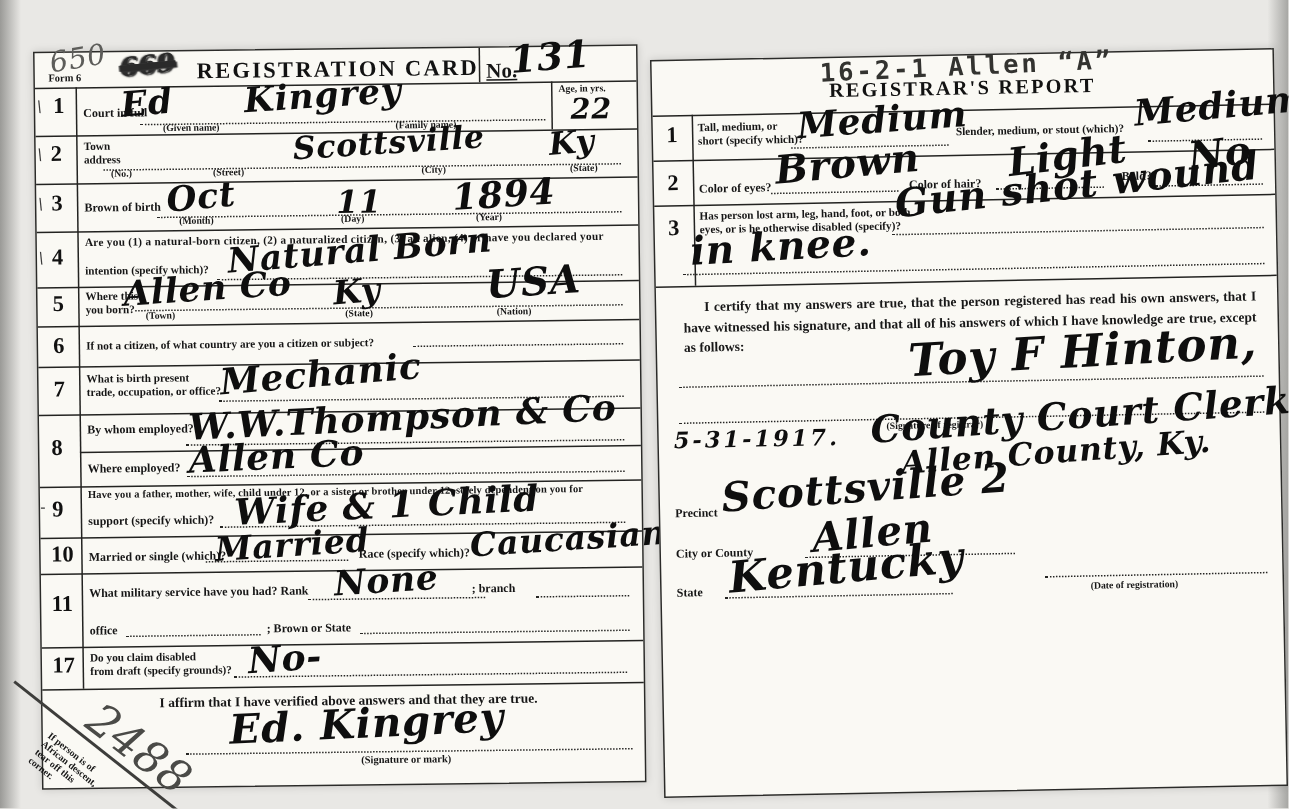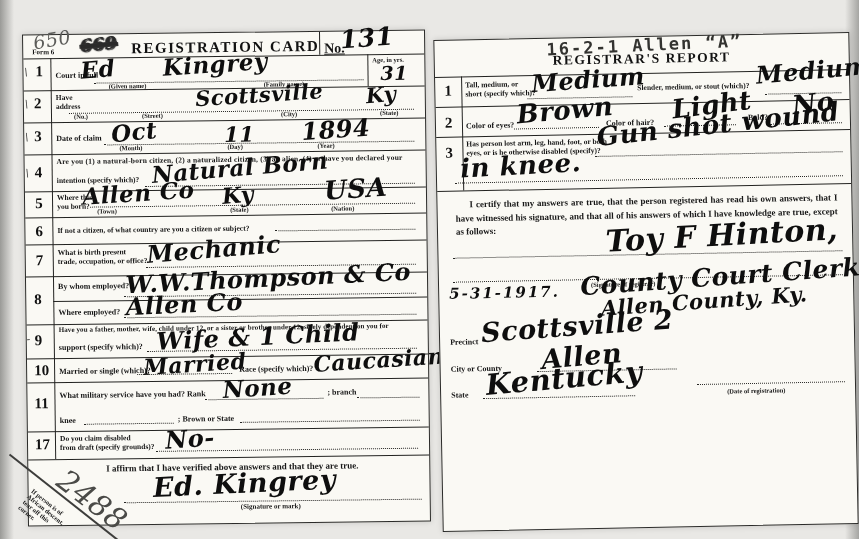--- a/index.html
+++ b/index.html
@@ -53,39 +53,39 @@
   <span class="tick" style="left:1px;top:31px;transform:rotate(12deg);">\</span>
   <span class="rn" style="left:12px;top:28px;">1</span>
   <span class="pl f8" style="left:32px;top:36px;">Court in full</span>
   <div class="dl" style="left:70px;top:48px;width:270px;"></div>
   <span class="hw" style="left:58px;top:22px;font-size:23px;transform:rotate(-4deg);">Ed</span>
   <span class="hw" style="left:140px;top:20px;font-size:23px;transform:rotate(-3deg);">Kingrey</span>
   <span class="pl f6" style="left:85px;top:48px;">(Given name)</span>
   <span class="pl f6" style="left:240px;top:48px;">(Family name)</span>
   <div class="vl" style="left:344px;top:23px;height:32px;"></div>
   <span class="pl f6" style="left:349px;top:25px;">Age, in yrs.</span>
-  <span class="hw" style="left:357px;top:31px;font-size:19px;">31</span>
+  <span class="hw" style="left:357px;top:31px;font-size:19px;">22</span>
   <div class="sep" style="left:0;right:0;top:55px;"></div>
 
   <span class="tick" style="left:1px;top:63px;transform:rotate(12deg);">\</span>
   <span class="rn" style="left:10px;top:60px;">2</span>
-  <span class="pl f75" style="left:32px;top:58px;">Have</span>
+  <span class="pl f75" style="left:32px;top:58px;">Town</span>
   <span class="pl f75" style="left:32px;top:67px;">address</span>
   <div class="dl" style="left:45px;top:78px;width:345px;"></div>
   <span class="hw" style="left:172px;top:53px;font-size:21px;transform:rotate(-3deg);">Scottsville</span>
   <span class="hw" style="left:343px;top:52px;font-size:21px;transform:rotate(-4deg);">Ky</span>
   <span class="pl f6" style="left:50px;top:78px;">(No.)</span>
   <span class="pl f6" style="left:118px;top:78px;">(Street)</span>
   <span class="pl f6" style="left:257px;top:78px;">(City)</span>
   <span class="pl f6" style="left:356px;top:78px;">(State)</span>
   <div class="sep" style="left:0;right:0;top:87px;"></div>
 
   <span class="tick" style="left:1px;top:96px;transform:rotate(12deg);">\</span>
   <span class="rn" style="left:10px;top:93px;">3</span>
-  <span class="pl f8" style="left:32px;top:99px;">Date of claim</span>
+  <span class="pl f8" style="left:32px;top:99px;">Brown of birth</span>
   <div class="dl" style="left:80px;top:110px;width:310px;"></div>
   <span class="hw" style="left:88px;top:86px;font-size:23px;transform:rotate(-5deg);">Oct</span>
   <span class="hw" style="left:200px;top:89px;font-size:21px;">11</span>
   <span class="hw" style="left:278px;top:85px;font-size:24px;transform:rotate(-3deg);">1894</span>
   <span class="pl f6" style="left:95px;top:110px;">(Month)</span>
   <span class="pl f6" style="left:203px;top:110px;">(Day)</span>
   <span class="pl f6" style="left:293px;top:110px;">(Year)</span>
   <div class="sep" style="left:0;right:0;top:119px;"></div>
 
   <span class="tick" style="left:1px;top:132px;transform:rotate(12deg);">\</span>
@@ -143,23 +143,23 @@
   <span class="hw" style="left:117px;top:320px;font-size:22px;transform:rotate(-3deg);">Married</span>
   <span class="pl f8" style="left:212px;top:332px;">Race (specify which)?</span>
   <span class="hw" style="left:287px;top:319px;font-size:22px;transform:rotate(-3deg);">Caucasian</span>
   <div class="dl" style="left:110px;top:340px;width:95px;"></div>
   <div class="sep" style="left:0;right:0;top:347px;"></div>
 
   <span class="rn" style="left:7px;top:360px;">11</span>
   <span class="pl f8" style="left:32px;top:356px;">What military service have you had?  Rank</span>
   <span class="hw" style="left:196px;top:343px;font-size:23px;transform:rotate(-3deg);">None</span>
   <div class="dl" style="left:178px;top:366px;width:118px;"></div>
-  <span class="pl f8" style="left:300px;top:356px;">; branch</span>
+  <span class="pl f8" style="left:287px;top:356px;">; branch</span>
   <div class="dl" style="left:330px;top:366px;width:62px;"></div>
-  <span class="pl f8" style="left:32px;top:381px;">knee</span>
+  <span class="pl f8" style="left:32px;top:381px;">office</span>
   <div class="dl" style="left:56px;top:389px;width:90px;"></div>
   <span class="pl f8" style="left:150px;top:381px;">;  Brown or State</span>
   <div class="dl" style="left:212px;top:389px;width:180px;"></div>
   <div class="sep" style="left:0;right:0;top:396px;"></div>
 
   <span class="rn" style="left:7px;top:401px;">17</span>
   <span class="pl f75" style="left:32px;top:399px;">Do you claim disabled</span>
   <span class="pl f75" style="left:32px;top:408px;">from draft (specify grounds)?</span>
   <div class="dl" style="left:128px;top:417px;width:262px;"></div>
   <span class="hw" style="left:138px;top:392px;font-size:24px;transform:rotate(-3deg);">No-</span>

